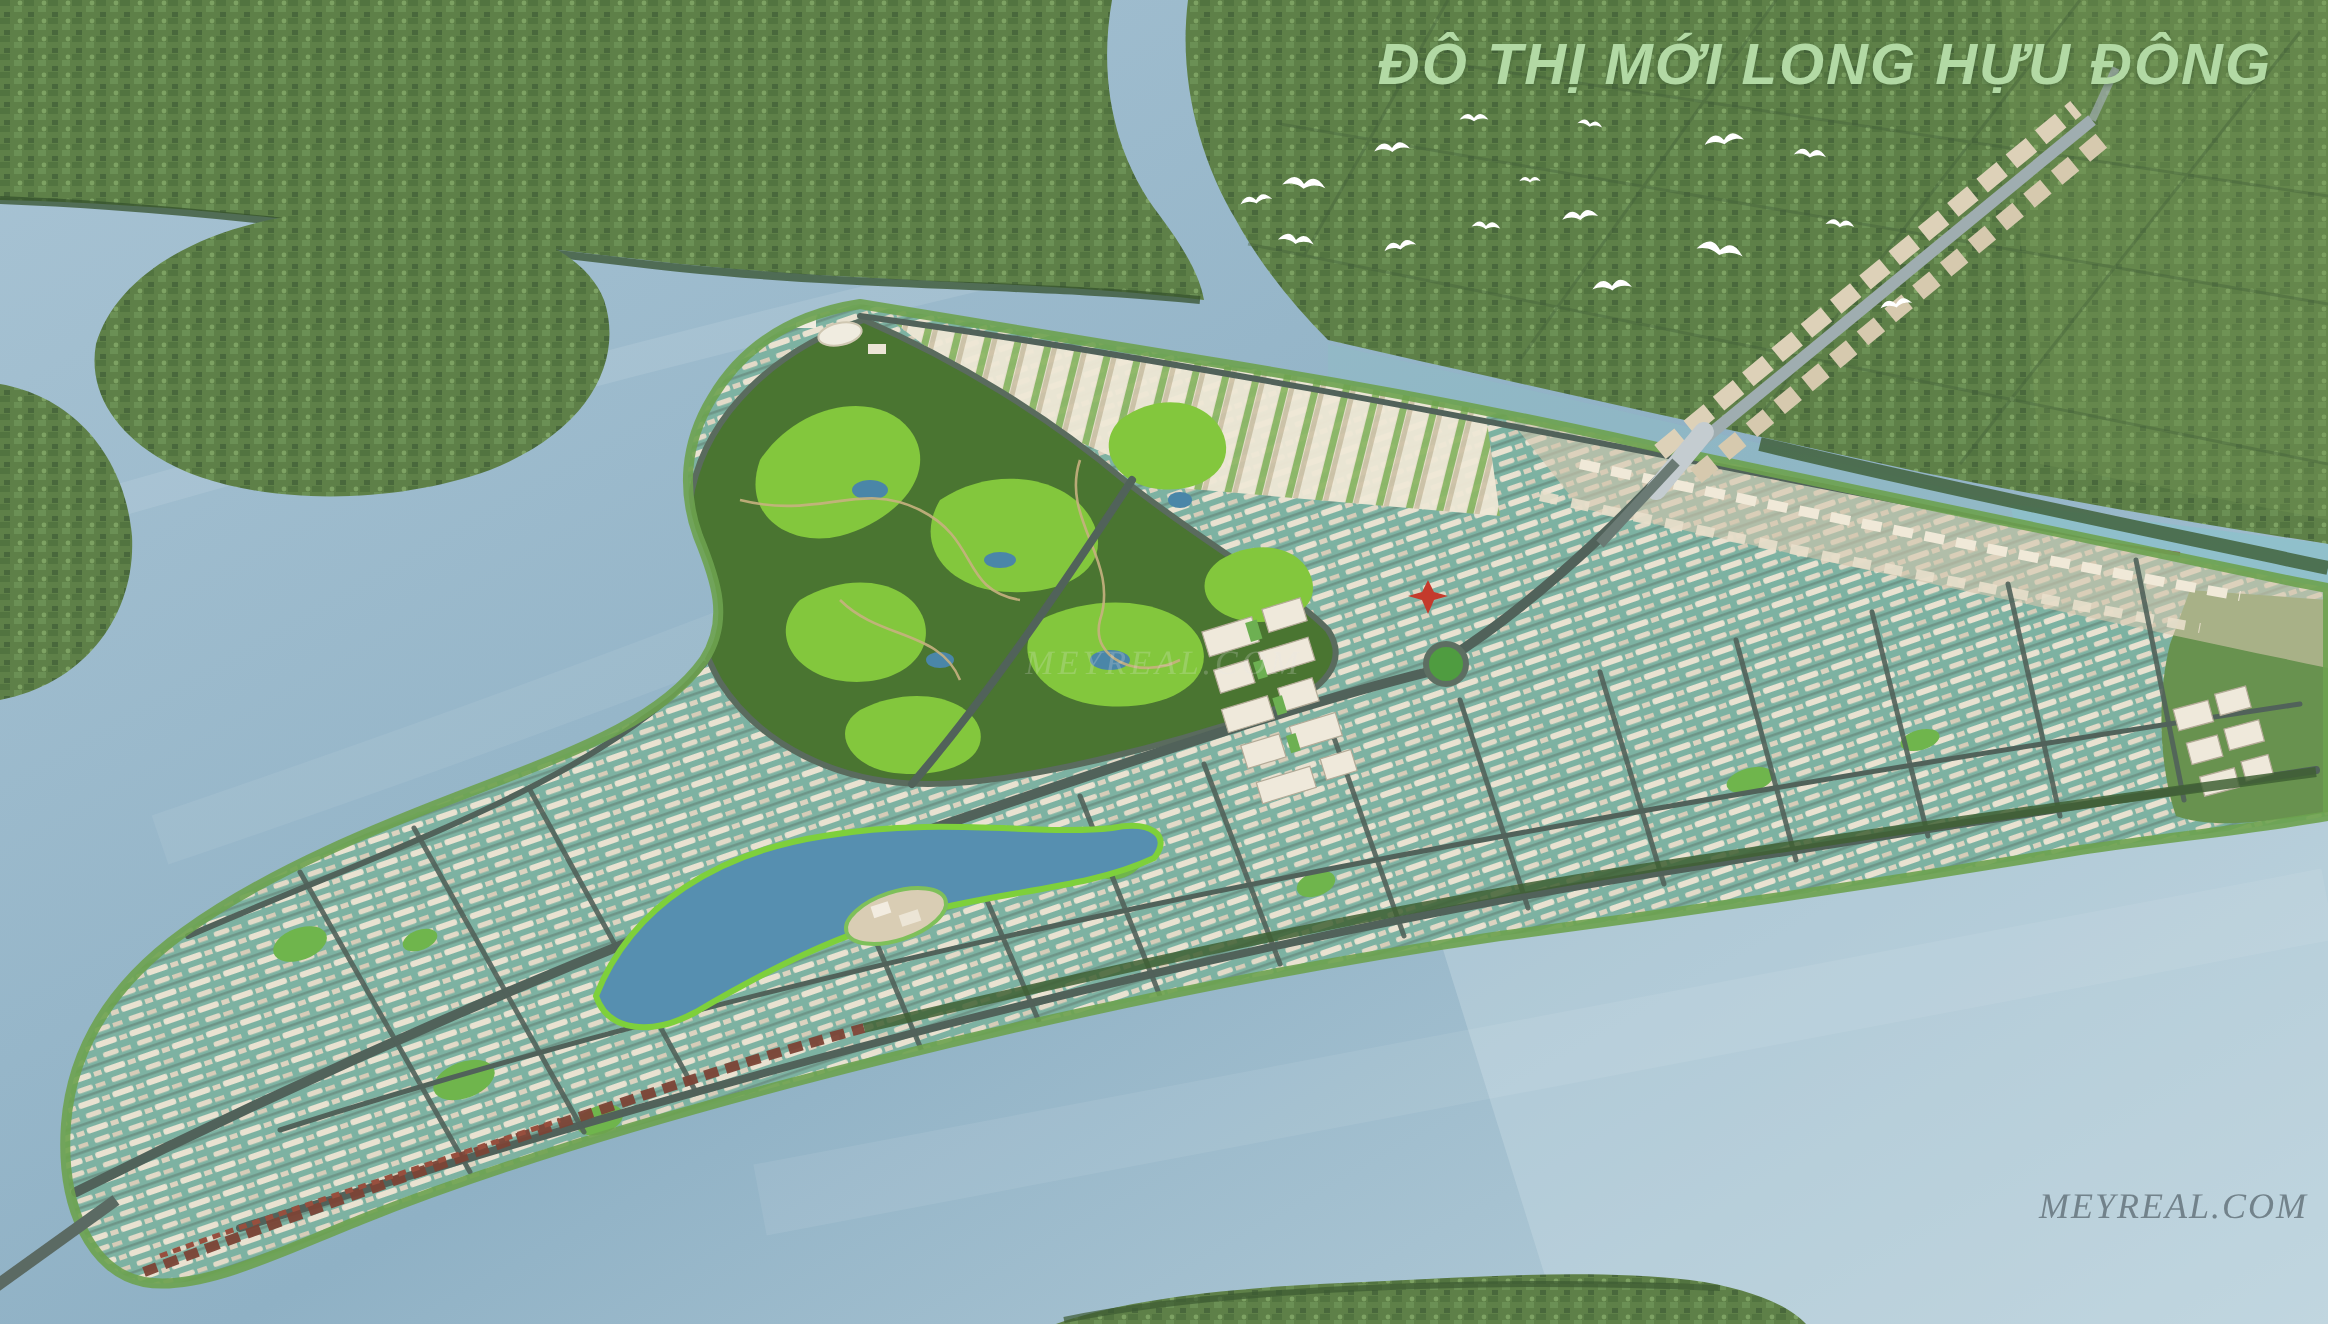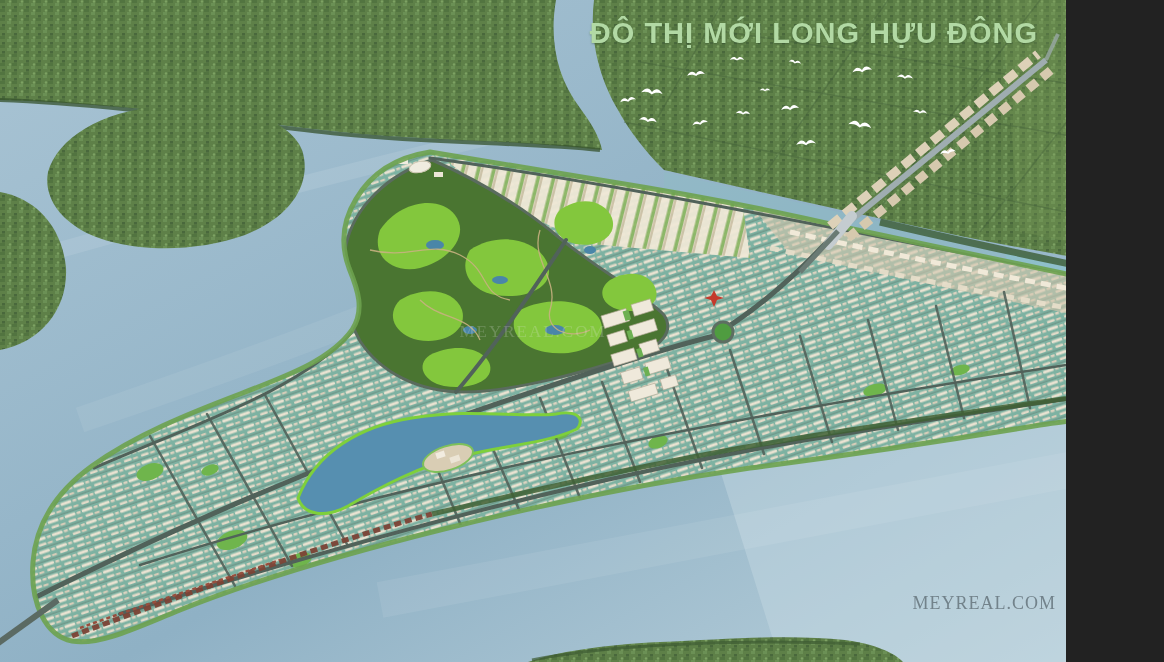--- a/index.html
+++ b/index.html
@@ -1,17 +1,17 @@
 <!DOCTYPE html>
 <html><head>
 <meta charset="utf-8">
 <style>
   html,body{margin:0;padding:0;background:#222;}
-  #stage{position:relative;width:1066px;height:662px;overflow:hidden;
-         font-family:"Liberation Sans",sans-serif;background:#9db8c8;}
+  #stage{position:relative;width:1164px;height:662px;overflow:hidden;
+         font-family:"Liberation Sans",sans-serif;background:#9db8c8;font-style:italic;}
   #stage svg{position:absolute;left:0;top:0;}
   .overlay{position:absolute;white-space:nowrap;}
   #main-title{right:28px;top:17px;font-size:29px;font-weight:bold;
     letter-spacing:1px;color:#b2d9a4;text-shadow:0 1px 2px rgba(40,70,40,.35);}
   #wm-center{left:50%;top:322px;transform:translateX(-50%);
     font-family:"Liberation Serif",serif;font-size:17px;letter-spacing:2px;
     color:#e8e8e8;opacity:.22;}
   #wm-br{right:10px;top:593px;font-family:"Liberation Serif",serif;
     font-size:18px;letter-spacing:1px;color:#66757d;opacity:.85;}
   .fairway{fill:#83c73d;}

